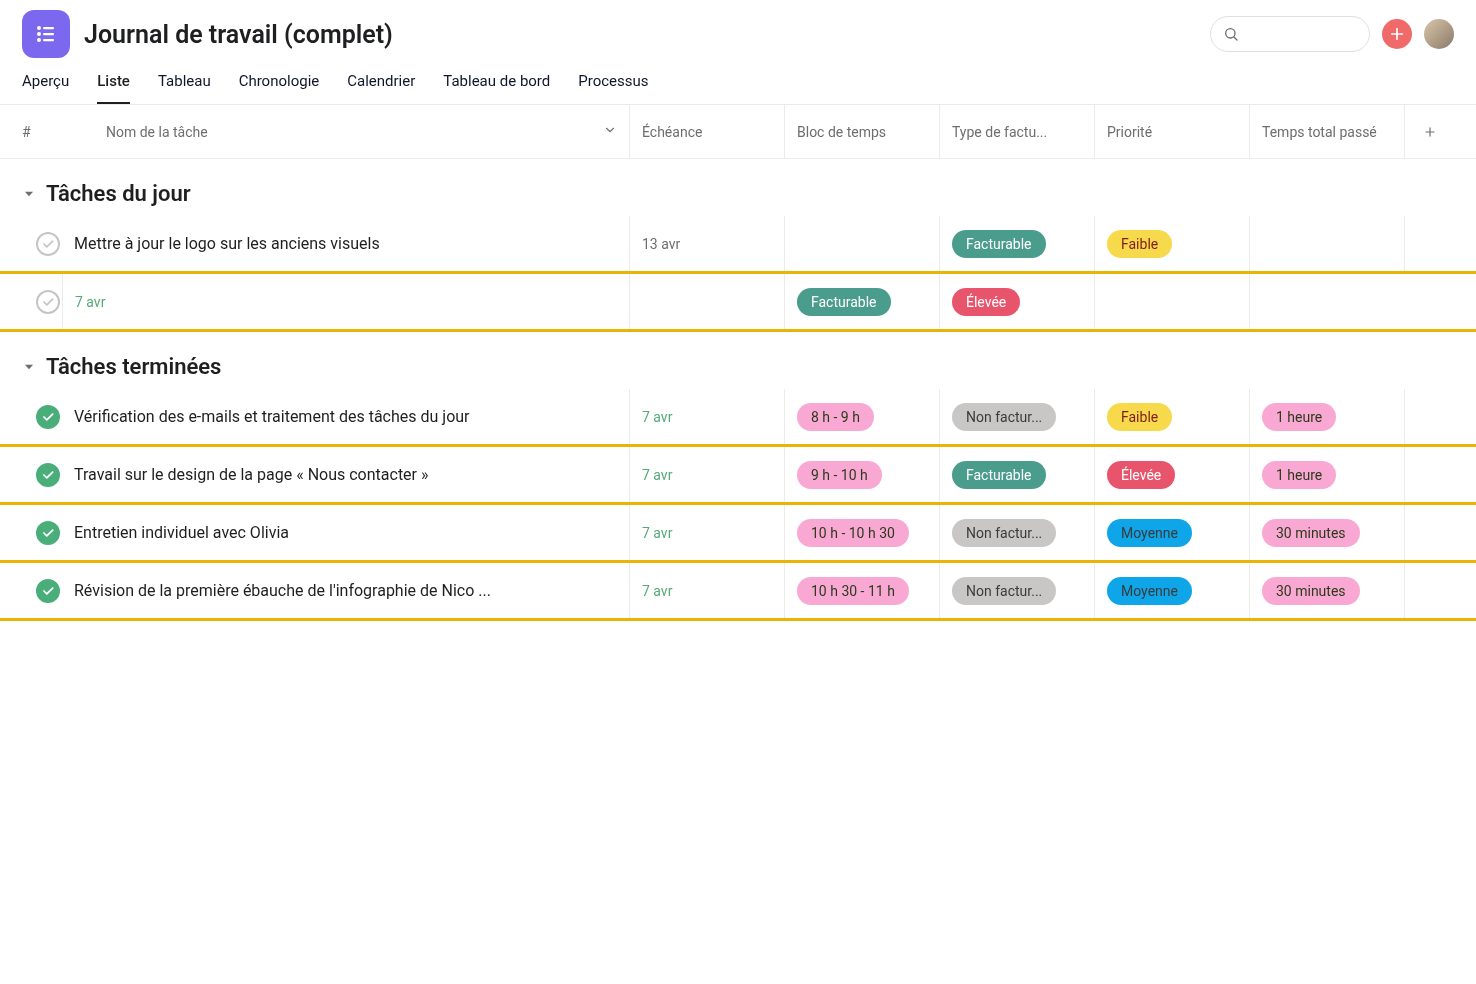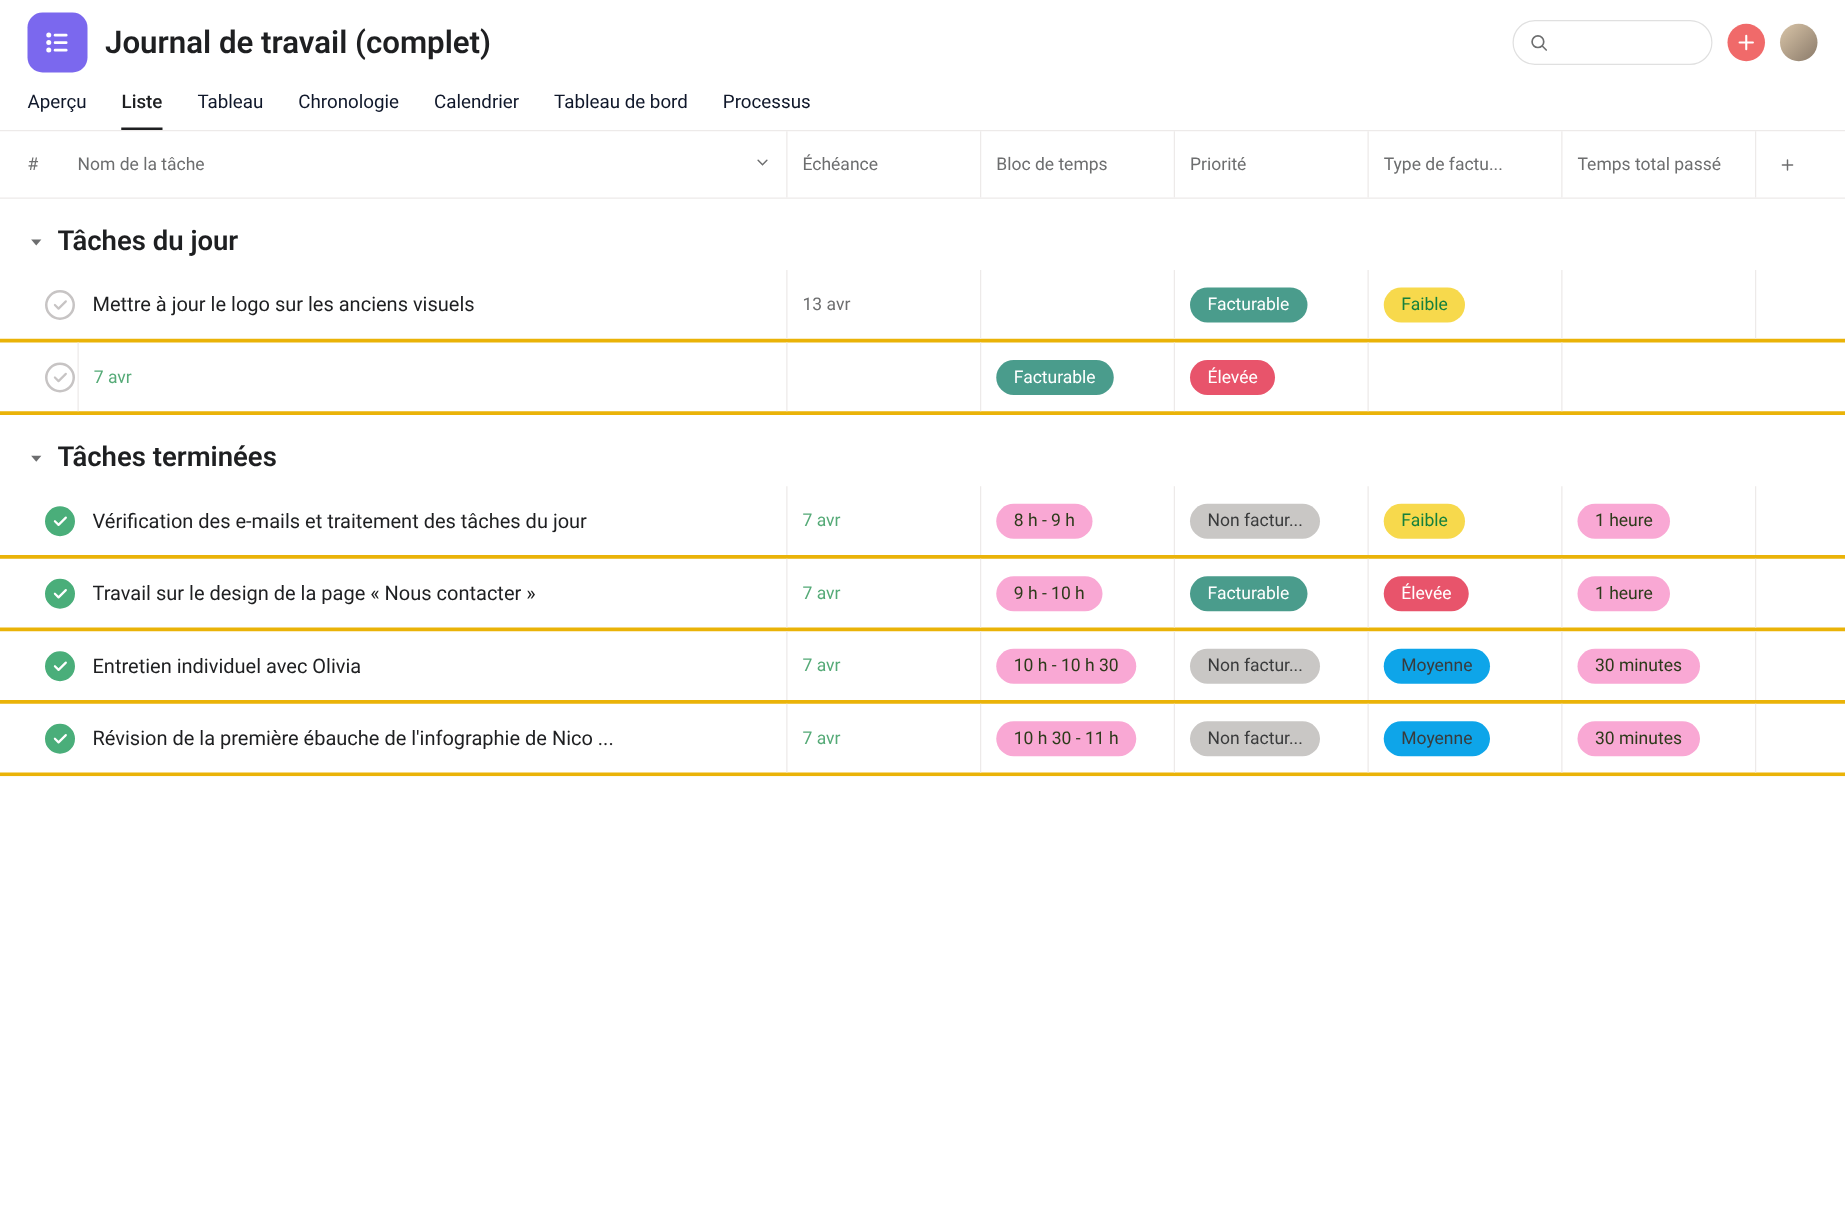--- a/index.html
+++ b/index.html
@@ -80,20 +80,21 @@
     border-left: 1px solid #edeae9;
     height:100%;
     display:flex;align-items:center;
     padding: 0 12px;
     overflow:hidden; white-space:nowrap; text-overflow:ellipsis;
   }
   .grid-header > div:nth-child(1),
   .grid-header > div:nth-child(2) { border-left:none; padding-left:0; }
   .grid-header .name-col {
     justify-content: space-between;
+    margin-left: 44px;
   }
   .section-header {
     display:flex; align-items:center; gap:10px;
     padding: 22px 22px 10px 22px;
     font-size: 22px;
     font-weight: 600;
   }
   .section-toggle {
     color:#6d6e6f;
     display:inline-flex;
@@ -136,21 +137,21 @@
     display:inline-flex; align-items:center;
     height:28px; padding: 0 14px;
     border-radius: 14px;
     font-size:14px;
     white-space:nowrap;
     max-width:100%;
     overflow:hidden;text-overflow:ellipsis;
   }
   .pill.billable { background:#4a9c8c; color:#fff; }
   .pill.nonbillable { background:#c9c7c5; color:#3a3b3c; }
-  .pill.low { background:#f7d94c; color:#15803d; }
+  .pill.low { background:#f7d94c; color:#7f1d1d; }
   .pill.high { background:#e8546b; color:#fff; }
   .pill.med { background:#0ea5e9; color:#3a3b3c; }
   .pill.time { background:#f9a8d4; color:#2c3a1a; }
   .chevron-down {
     color:#6d6e6f;
   }
   .plus-col { color:#6d6e6f; justify-content:center; }
 </style>
 </head>
 <body>
@@ -199,22 +200,22 @@
     <div class="name-col">
       <span>Nom de la tâche</span>
       <span class="chevron-down">
         <svg width="14" height="14" viewBox="0 0 24 24">
             <path d="M6 9l6 6 6-6" stroke="#6d6e6f" stroke-width="2" fill="none" stroke-linecap="round"></path>
           </svg>
       </span>
     </div>
     <div>Échéance</div>
     <div>Bloc de temps</div>
+    <div>Type de factu...</div>
     <div>Priorité</div>
-    <div>Type de factu...</div>
     <div>Temps total passé</div>
     <div class="plus-col">
       <svg width="14" height="14" viewBox="0 0 24 24">
           <path d="M12 5v14M5 12h14" stroke="#6d6e6f" stroke-width="2" stroke-linecap="round"></path>
         </svg>
     </div>
   </div>
 
   <div id="sections">
       <div class="section-header">

